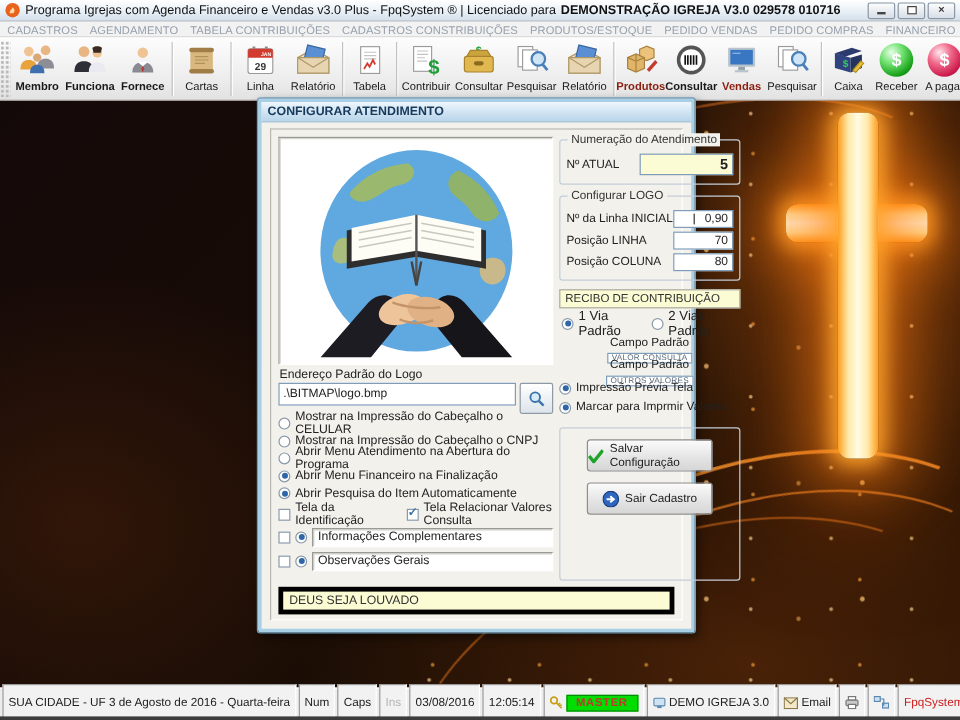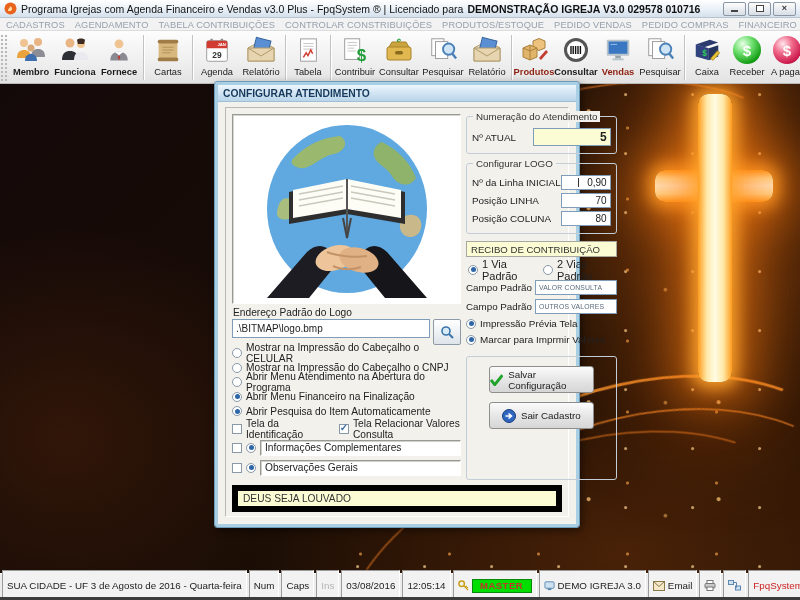--- a/index.html
+++ b/index.html
@@ -100,37 +100,37 @@
     display:flex;align-items:center;justify-content:center;box-sizing:border-box;}
   .radio.on::after{content:"";width:5px;height:5px;border-radius:50%;background:#2f66a8;}
   .check{width:10px;height:10px;border:1px solid #8a99a8;background:#fff;flex:0 0 auto;
     display:flex;align-items:center;justify-content:center;box-sizing:border-box;}
   .check.on::after{content:"✓";font-size:10px;color:#3a6ea8;font-weight:bold;line-height:1;margin-top:-2px;}
   .chk-row{display:flex;align-items:center;margin-top:4px;height:14px;}
   .chk-row .c2{margin-left:26px;}
   .field-row{display:flex;align-items:center;gap:4px;margin-top:4px;height:16px;}
   .sunk-field{flex:1 1 auto;background:#fff;border:1px solid #9a9a94;border-right-color:#fff;border-bottom-color:#fff;
     box-shadow:inset 1px 1px 0 #d0d0ca;height:14px;display:flex;align-items:center;padding:0 4px;font-size:10.2px;}
-  .banner{margin-top:5px;background:#fbfbd4;border:6px solid #000000;height:15px;
+  .banner{margin-top:5px;background:#fbfbd4;border:4px solid #000000;height:15px;
     display:flex;align-items:center;padding:0 5px;font-size:10.2px;color:#333;flex:0 0 auto;}
 
   .grp{border:1px solid #c3cdd8;border-radius:3px;position:relative;padding:8px 5px 4px 5px;margin-top:5px;}
   .grp-t{position:absolute;top:-6px;left:6px;background:#f2f1ec;padding:0 3px;font-size:9.8px;color:#333;}
   .kv{display:flex;align-items:center;justify-content:space-between;margin:3px 0;}
   .kv .lbl2{font-size:9.9px;color:#222;white-space:nowrap;}
   .vfield{background:#fff;border:1px solid #7f9db9;height:13px;display:flex;align-items:center;
     justify-content:flex-end;padding:0 3px;font-size:10px;}
   .vfield.yellow{background:#fbfbd4;font-weight:bold;font-size:12px;width:70px;height:16px;}
   .vfield.w44{width:42px;}
   .caret{display:inline-block;width:1px;height:9px;background:#333;margin-right:8px;}
   .rec-head{margin-top:7px;background:#fbfbd4;border:1px solid #a8a8a0;height:14px;display:flex;align-items:center;
     padding:0 4px;font-size:9.6px;color:#333;}
   .vias{display:flex;align-items:center;gap:4px;margin-top:6px;height:13px;font-size:11px;}
   .vias .radio{margin-left:2px;}
-  .campo{display:flex;align-items:center;gap:3px;margin-top:4px;height:15px;}
+  .campo{display:flex;align-items:center;gap:3px;margin-top:4px;height:15px;flex-direction:column;}
   .campo .lbl2{font-size:9.8px;white-space:nowrap;}
   .campo .vfield{flex:1 1 auto;justify-content:flex-start;font-size:6.8px;color:#5a6a7a;letter-spacing:.2px;}
   .ropt{display:flex;align-items:center;gap:4px;height:13px;margin-top:3px;font-size:9.9px;}
   .btn-box{border:1px solid #c3cdd8;border-radius:3px;margin-top:10px;padding:9px 6px;flex:1 1 auto;
     display:flex;flex-direction:column;align-items:center;gap:9px;}
   .dbtn{width:103px;height:25px;border:1px solid #8e8e8e;border-radius:3px;
     background:linear-gradient(#fbfbfb,#e3e3e3 60%,#d6d6d6);display:flex;align-items:center;
     justify-content:center;gap:5px;font-size:9.8px;color:#222;cursor:default;}
 
   
@@ -171,21 +171,21 @@
       <span class="wbtn">
           <span class="g-close">×</span>
         </span>
     </span>
   </div>
 
   <div class="menubar">
     <span class="menu-item">CADASTROS</span>
     <span class="menu-item">AGENDAMENTO</span>
     <span class="menu-item">TABELA CONTRIBUIÇÕES</span>
-    <span class="menu-item">CONTROLAR CONSTRIBUIÇÕES</span>
+    <span class="menu-item">CADASTROS CONSTRIBUIÇÕES</span>
     <span class="menu-item">PRODUTOS/ESTOQUE</span>
     <span class="menu-item">PEDIDO VENDAS</span>
     <span class="menu-item">PEDIDO COMPRAS</span>
     <span class="menu-item">FINANCEIRO</span>
 
   </div>
 
   <div class="toolbar">
     <span class="tgrip"></span>
 
@@ -249,21 +249,21 @@
         <span class="ticon">
           <svg width="30" height="29" viewBox="0 0 32 29">
               <rect x="9" y="2" width="2.5" height="5" fill="#888"></rect>
               <rect x="20" y="2" width="2.5" height="5" fill="#888"></rect>
               <rect x="5" y="4" width="22" height="22" rx="2" fill="#fff" stroke="#999"></rect>
               <path d="M5 6a2 2 0 0 1 2-2h18a2 2 0 0 1 2 2v6H5z" fill="#d23b2f"></path>
               <text x="21" y="10" font-size="4.5" fill="#fff" text-anchor="middle" font-family="Liberation Sans,sans-serif" font-weight="bold">JAN</text>
               <text x="16" y="23" font-size="9" fill="#333" text-anchor="middle" font-family="Liberation Sans,sans-serif" font-weight="bold">29</text>
             </svg>
         </span>
-        <span class="tlabel">Agenda</span>
+        <span class="tlabel">Linha</span>
       </div>
       <div class="tbtn">
         <span class="ticon">
           <svg width="32" height="28" viewBox="0 0 32 28">
               <path d="M3 12l13-7 13 7v13H3z" fill="#efe0c2" stroke="#b09a6a"></path>
               <rect x="10" y="3" width="15" height="11" transform="rotate(14 17 8)" fill="#5b8fd4" stroke="#38669e"></rect>
               <path d="M3 12h26v13H3z" fill="#e7d4b0" stroke="#b09a6a"></path>
               <path d="M3 12l13 8 13-8" fill="none" stroke="#b09a6a"></path>
             </svg>
         </span>

